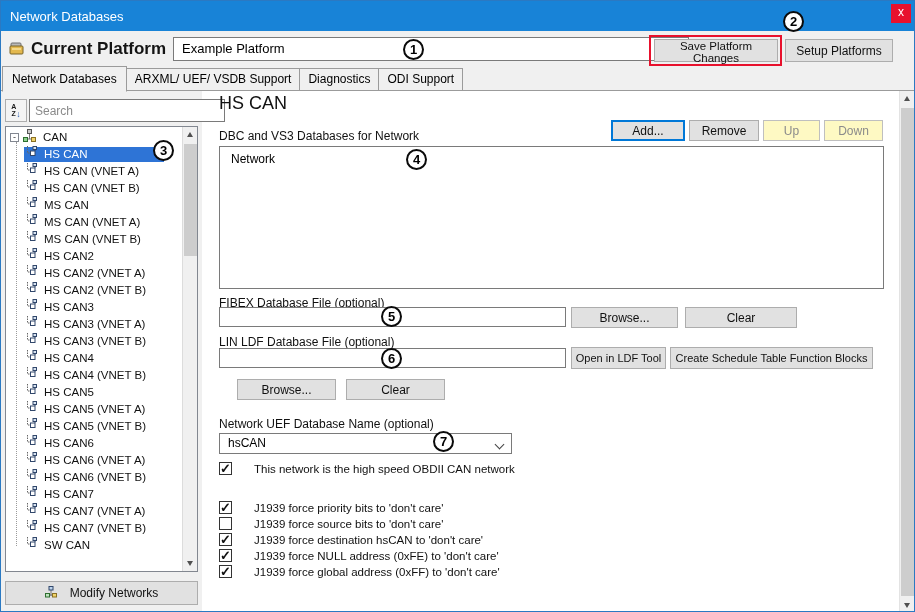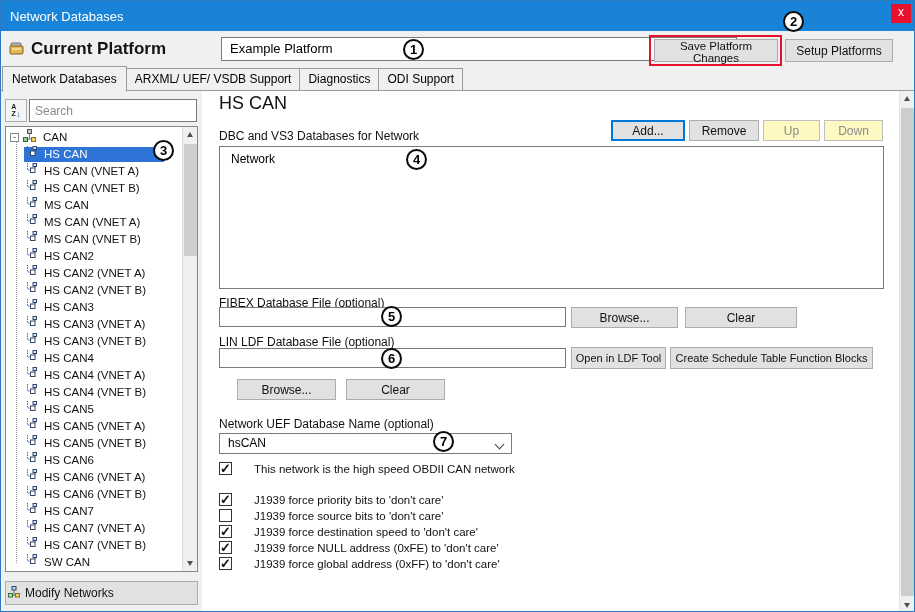--- a/index.html
+++ b/index.html
@@ -15,21 +15,21 @@
   .close-btn { position:absolute; top:3px; right:3px; width:20px; height:19px; background:#e8112d;
                color:#fff; text-align:center; line-height:17px; font-size:12px; cursor:pointer; }
 
   
   .platform-icon { position:absolute; left:8px; top:39px; width:16px; height:16px; }
   .platform-label { position:absolute; left:30px; top:38px; font-size:17px; font-weight:bold; color:#141414; }
   .combo { background:#fff; border:1px solid #7a7a7a; position:absolute; }
   .combo .combo-value { display:block; padding:3px 20px 0 8px; font-size:13px; white-space:nowrap; overflow:hidden; }
   .chev { position:absolute; right:8px; top:8px; width:7px; height:7px;
           border-right:1.6px solid #444; border-bottom:1.6px solid #444; transform:rotate(45deg); }
-  .platform-combo { left:172px; top:36px; width:516px; height:24px;margin-left:48px; }
+  .platform-combo { left:172px; top:36px; width:516px; height:24px; }
 
   .btn { position:absolute; background:#e1e1e1; border:1px solid #adadad; font-family:"Liberation Sans",sans-serif;
          font-size:12px; color:#111; text-align:center; cursor:pointer; padding:0 2px; }
   .btn.default { border:1px solid #0078d7; box-shadow:inset 0 0 0 1px #0078d7; }
   .btn.disabled { color:#8b8b8b; border-color:#bfbfbf; background:#fef9c3; cursor:default; }
   .save-btn { left:653px; top:38px; width:124px; height:23px; font-size:11.5px; }
   .setup-btn { left:784px; top:38px; width:108px; height:23px; }
   .red-box { position:absolute; left:648px; top:34px; width:133px; height:31px;
              border:2px solid #e8112d; z-index:6; pointer-events:none; }
 
@@ -39,21 +39,21 @@
   .tabbar { position:absolute; left:1px; top:66px; height:24px; display:flex; align-items:flex-end; z-index:3; }
   .tab { background:#f0f0f0; border:1px solid #9b9b9b; padding:3px 8px 4px; margin-right:-1px;
          font-size:12px; white-space:nowrap; cursor:pointer; }
   .tab.active { padding:5px 9px 5px; border-bottom:1px solid #f0f0f0; margin-bottom:-1px; z-index:4; position:relative; }
 
   
   .sort-btn { position:absolute; left:4px; top:98px; width:22px; height:23px; background:#f4f4f4;
               border:1px solid #adadad; cursor:pointer; font-size:7px; line-height:7px; text-align:center; padding-top:3px; }
   .sort-btn .az { display:inline-block; color:#1a1a1a; font-weight:bold; }
   .sort-btn .arr { display:inline-block; color:#2a5db0; font-size:9px; vertical-align:middle; }
-  .search-input { position:absolute; left:28px; top:98px; width:168px; height:23px; border:1px solid #7a7a7a;
+  .search-input { position:absolute; left:28px; top:98px; width:196px; height:23px; border:1px solid #7a7a7a;
                   padding:0 5px; font-family:"Liberation Sans",sans-serif; font-size:12px; }
   .search-input::placeholder { color:#8a8a8a; }
 
   .tree { position:absolute; left:4px; top:125px; width:193px; height:446px; background:#fff;
           border:1px solid #828790; overflow:hidden; }
   .tree-inner { position:absolute; left:0; top:0; right:15px; bottom:0; padding-top:2px; }
   .tree-row, .tree-root-row { height:17px; line-height:17px; white-space:nowrap; display:flex; align-items:center; cursor:pointer; }
   .tree-root-row { padding-left:4px; gap:4px; }
   .tree-row { padding-left:18px; }
   .expand-box { width:9px; height:9px; border:1px solid #828790; background:#fff; font-size:9px; line-height:7px;
@@ -72,21 +72,21 @@
   .main-scroll { right:0; top:90px; height:522px; border-left:1px solid #e3e3e3; }
   .scroll-arrow { position:absolute; left:0; width:15px; height:16px; background:#f0f0f0; cursor:pointer; }
   .scroll-arrow.up { top:0; } .scroll-arrow.down { bottom:0; }
   .scroll-arrow::after { content:""; position:absolute; left:4px; }
   .scroll-arrow.up::after { top:5px; border-left:3.5px solid transparent; border-right:3.5px solid transparent; border-bottom:5px solid #505050; }
   .scroll-arrow.down::after { top:6px; border-left:3.5px solid transparent; border-right:3.5px solid transparent; border-top:5px solid #505050; }
   .scroll-thumb { position:absolute; left:1px; width:13px; background:#cdcdcd; cursor:grab; }
   .tree-scroll .scroll-thumb { top:17px; height:112px; }
   .main-scroll .scroll-thumb { top:17px; height:488px; }
 
-  .modify-btn { left:4px; top:580px; width:193px; height:24px; display:flex; align-items:center; justify-content:flex-start; gap:5px; }
+  .modify-btn { left:4px; top:580px; width:193px; height:24px; display:flex; align-items:center; justify-content:center; gap:13px; }
 
   
   .heading { position:absolute; left:218px; top:92px; font-size:18px; font-weight:500; color:#111; }
   .field-label { position:absolute; font-size:12px; color:#111; }
   .dbc-label { left:218px; top:128px; }
   .add-btn { left:610px; top:119px; width:74px; height:21px; }
   .remove-btn { left:688px; top:119px; width:70px; height:21px; }
   .up-btn { left:762px; top:119px; width:57px; height:21px; }
   .down-btn { left:823px; top:119px; width:59px; height:21px; }
   .db-list { position:absolute; left:218px; top:145px; width:665px; height:143px; background:#fff; border:1px solid #7a7a7a; }
@@ -108,21 +108,21 @@
 
   .uef-label { left:218px; top:416px; }
   .uef-combo { left:218px; top:432px; width:293px; height:21px; }
   .uef-combo .combo-value { padding-top:2px; font-size:12px; }
   .uef-combo .chev { top:7px; }
 
   .cb-row { position:absolute; display:flex; align-items:center; gap:22px; cursor:pointer; white-space:nowrap; }
   .cb { width:13px; height:13px; border:1px solid #333; background:#fff; position:relative; flex:0 0 auto; }
   .cb-row.checked .cb::after { content:"\2713"; position:absolute; left:0px; top:-2px; font-size:13px; font-weight:bold; color:#111; }
   .obdii-row { left:218px; top:461px; }
-  .j1939-list .cb-row { position:relative; margin-bottom:3px; left:0; top:0; }
+  .j1939-list .cb-row { position:relative; margin-bottom:3px; left:0; top:8px; }
   .j1939-list { position:absolute; left:218px; top:492px; }
   .cb-label { font-size:11.5px; color:#111; }
 
   
   .ann-layer { position:absolute; left:0; top:0; width:100%; height:100%; pointer-events:none; z-index:9; }
   .ann-circle { position:absolute; width:21px; height:21px; border-radius:50%; border:2px solid #0a0a0a; background:#fff;
                 display:flex; align-items:center; justify-content:center; font-size:13px; font-weight:bold; color:#000; }
 </style>
 </head>
 <body>
@@ -368,33 +368,20 @@
                   <path d="M1.5 0v7h3" stroke="#666" stroke-dasharray="1.5 1" fill="none"></path>
                   <rect x="4.5" y="5" width="4.5" height="4.5" fill="#fff" stroke="#31476b"></rect>
                   <rect x="7" y="0.5" width="3.5" height="3" fill="#d8e4f2" stroke="#31476b"></rect>
                   <path d="M9 3.5v1.5" stroke="#31476b" fill="none"></path>
                 </svg>
               </span>
               <span class="tree-label">HS CAN4</span>
             </span>
           </div>
 
-          <div class="tree-row">
-            <span class="hl">
-              <span class="net-icon">
-                <svg width="12" height="12" viewBox="0 0 12 12">
-                  <path d="M1.5 0v7h3" stroke="#666" stroke-dasharray="1.5 1" fill="none"></path>
-                  <rect x="4.5" y="5" width="4.5" height="4.5" fill="#fff" stroke="#31476b"></rect>
-                  <rect x="7" y="0.5" width="3.5" height="3" fill="#d8e4f2" stroke="#31476b"></rect>
-                  <path d="M9 3.5v1.5" stroke="#31476b" fill="none"></path>
-                </svg>
-              </span>
-              <span class="tree-label">HS CAN4 (VNET A)</span>
-            </span>
-          </div>
 
           <div class="tree-row">
             <span class="hl">
               <span class="net-icon">
                 <svg width="12" height="12" viewBox="0 0 12 12">
                   <path d="M1.5 0v7h3" stroke="#666" stroke-dasharray="1.5 1" fill="none"></path>
                   <rect x="4.5" y="5" width="4.5" height="4.5" fill="#fff" stroke="#31476b"></rect>
                   <rect x="7" y="0.5" width="3.5" height="3" fill="#d8e4f2" stroke="#31476b"></rect>
                   <path d="M9 3.5v1.5" stroke="#31476b" fill="none"></path>
                 </svg>
@@ -604,21 +591,21 @@
         <span class="cb-label">J1939 force priority bits to 'don't care'</span>
       </label>
 
       <label class="cb-row">
         <span class="cb"></span>
         <span class="cb-label">J1939 force source bits to 'don't care'</span>
       </label>
 
       <label class="cb-row checked">
         <span class="cb"></span>
-        <span class="cb-label">J1939 force destination speed to 'don't care'</span>
+        <span class="cb-label">J1939 force destination hsCAN to 'don't care'</span>
       </label>
 
       <label class="cb-row checked">
         <span class="cb"></span>
         <span class="cb-label">J1939 force NULL address (0xFE) to 'don't care'</span>
       </label>
 
       <label class="cb-row checked">
         <span class="cb"></span>
         <span class="cb-label">J1939 force global address (0xFF) to 'don't care'</span>

